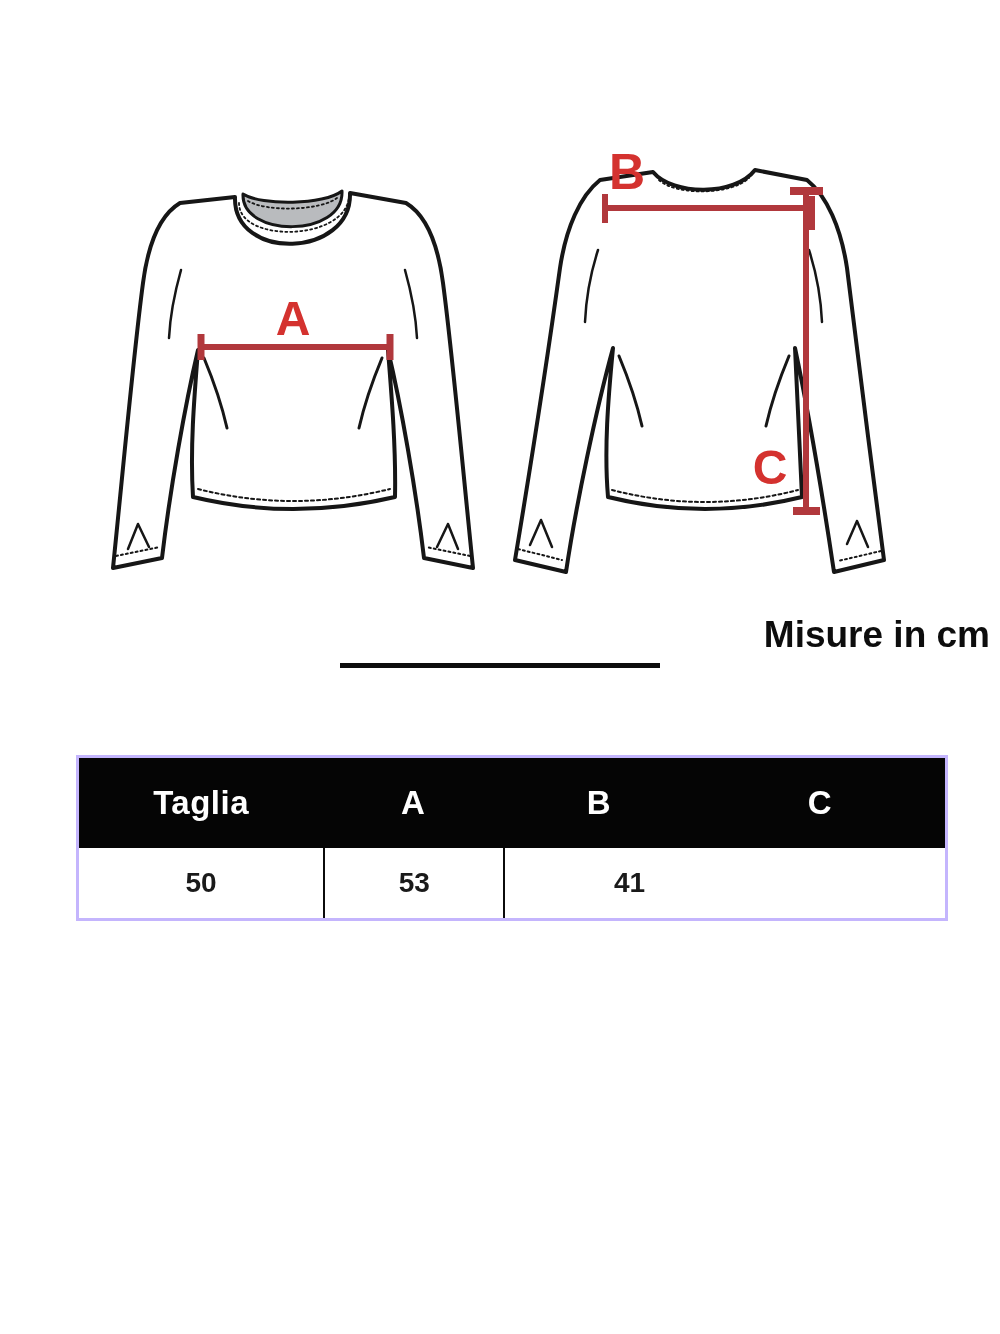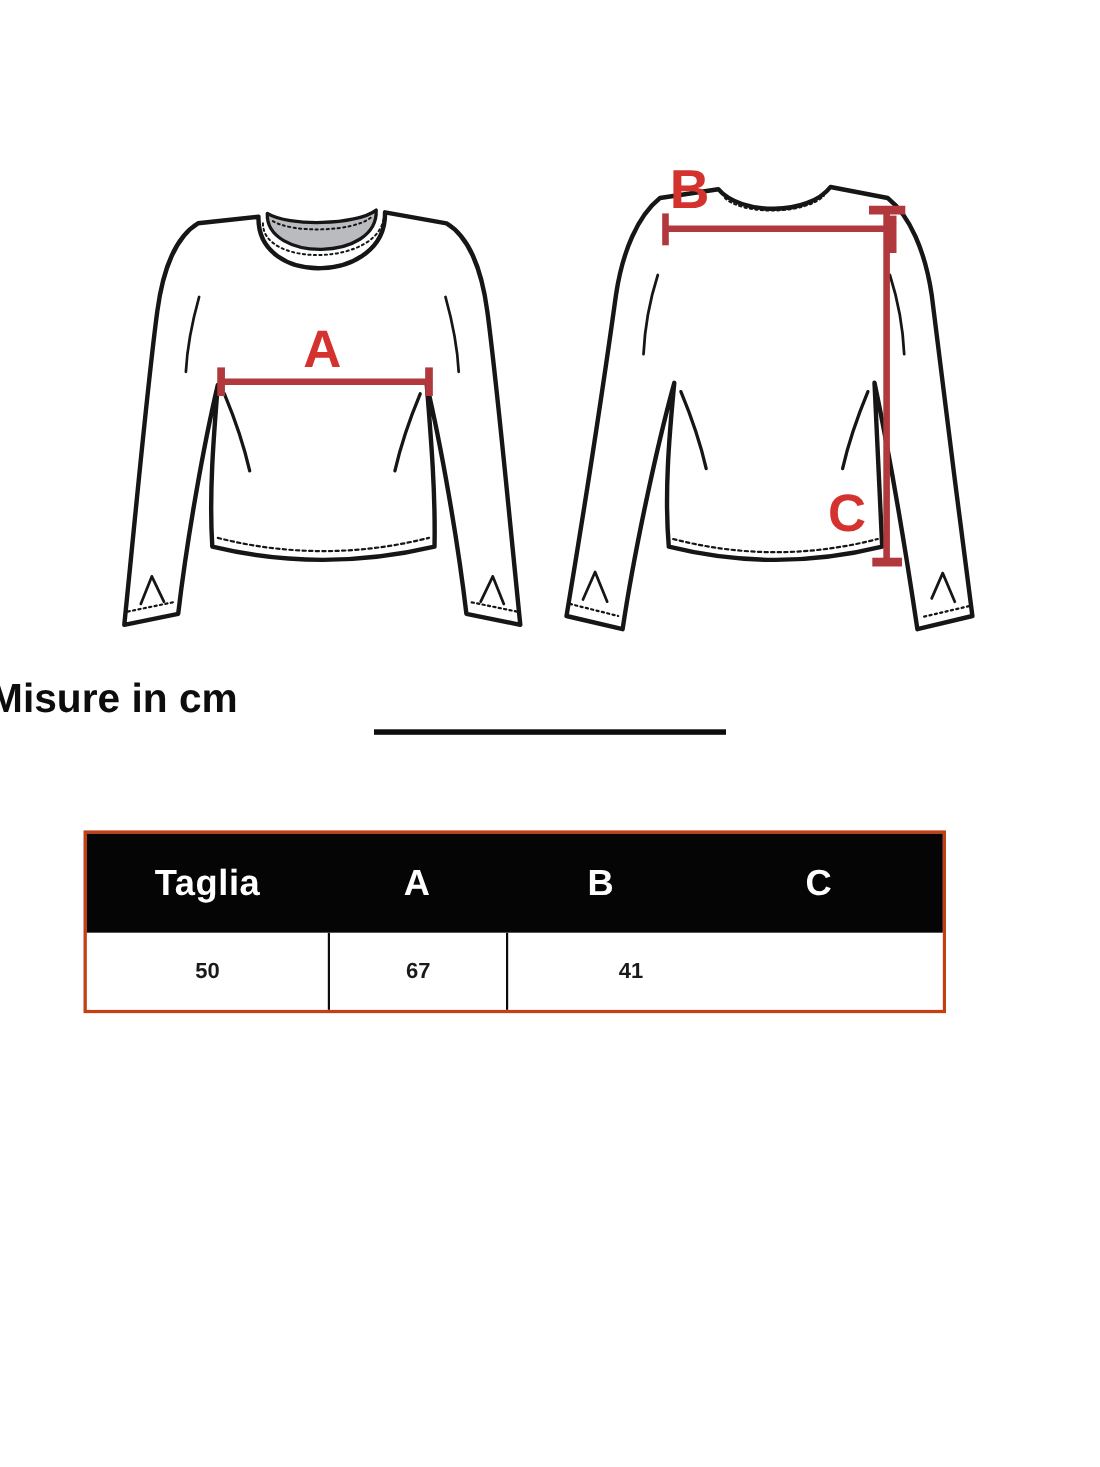--- a/index.html
+++ b/index.html
@@ -12,50 +12,50 @@
 
   .measure-label{
     position:absolute;transform:translate(-50%,-50%);
     font-weight:bold;color:#d4322f;line-height:1;
   }
   .measure-label.a{left:293px;top:319px;font-size:48px;}
   .measure-label.b{left:627px;top:172px;font-size:50px;}
   .measure-label.c{left:770px;top:468px;font-size:48px;}
 
   .title-wrap{
-    position:absolute;left:0;top:614px;width:1000px;text-align:left;
+    position:absolute;left:0;top:614px;width:1000px;text-align:right;
   }
   .title-text{
     display:inline-block;margin:0;transform:translateX(-10px);
     font-size:37px;font-weight:bold;color:#0d0d0d;letter-spacing:0px;
   }
   .title-underline{
     width:320px;height:5px;background:#0d0d0d;margin:7px auto 0 auto;
   }
 
   .size-table{
-    position:absolute;left:76px;top:755px;width:784px;
-    border:3px solid #c2410c;box-sizing:border-box;background:#f0abfc;
+    position:absolute;left:76px;top:755px;width:872px;
+    border:3px solid #c4b5fd;box-sizing:border-box;background:#f97316;
   }
   .t-row{display:flex;width:100%;}
   .t-row.header{background:#050505;height:90px;}
   .t-row.data{background:#ffffff;height:70px;}
   .t-cell{
     display:flex;align-items:center;justify-content:center;
     box-sizing:border-box;
   }
   .t-cell.c1{width:28.2%;}
   .t-cell.c2{width:20.8%;}
   .t-cell.c3{width:22.1%;}
   .t-cell.c4{width:28.9%;}
   .t-row.header .t-cell{
     color:#ffffff;font-weight:bold;font-size:33px;letter-spacing:0.5px;
   }
   .t-row.data .t-cell{
-    color:#1a1a1a;font-weight:bold;font-size:20px;
+    color:#1a1a1a;font-weight:bold;font-size:28px;
   }
   .t-row.data .t-cell + .t-cell{border-left:2px solid #0b0b0b;}
 </style>
 </head>
 <body>
 
 <div class="stage">
 
   <svg class="diagram-svg" viewBox="0 0 1000 700" xmlns="http://www.w3.org/2000/svg">
 
@@ -152,18 +152,18 @@
 
   <div class="size-table">
     <div class="t-row header">
       <div class="t-cell c1">Taglia</div>
       <div class="t-cell c2">A</div>
       <div class="t-cell c3">B</div>
       <div class="t-cell c4">C</div>
     </div>
     <div class="t-row data">
       <div class="t-cell c1">50</div>
-      <div class="t-cell c2">67</div>
+      <div class="t-cell c2">53</div>
       <div class="t-cell c4">41</div>
     </div>
   </div>
 
 </div>
 
 </body></html>

